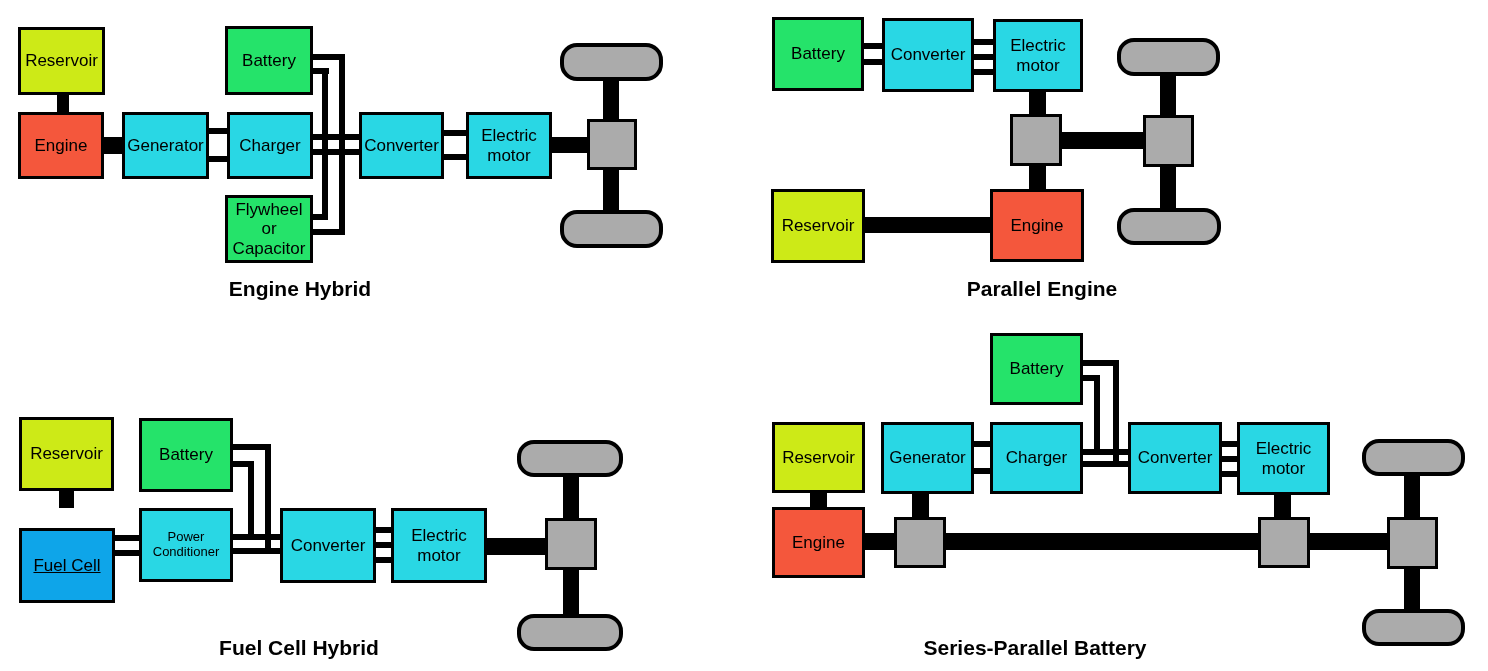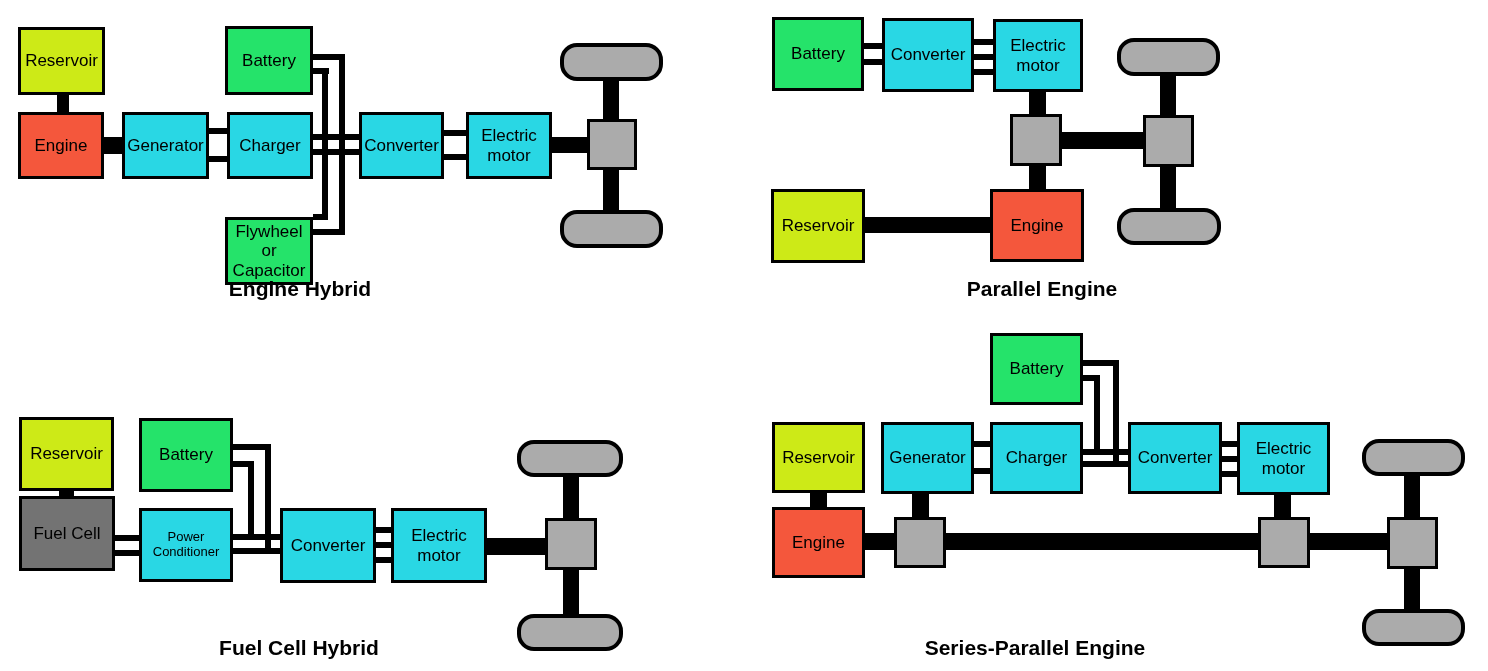--- a/index.html
+++ b/index.html
@@ -43,21 +43,21 @@
 
     <div class="gray" style="left: 587px; top: 119px; width: 50px; height: 51px; background-color: rgb(171, 171, 171);"></div>
     <div class="wheel" style="left: 560px; top: 43px; width: 103px; height: 38px; background-color: rgb(171, 171, 171);"></div>
     <div class="wheel" style="left: 560px; top: 210px; width: 103px; height: 38px; background-color: rgb(171, 171, 171);"></div>
 
     <div class="box" style="left: 18px; top: 27px; width: 87px; height: 68px; background-color: rgb(205, 234, 23);">Reservoir</div>
     <div class="box" style="left: 18px; top: 112px; width: 86px; height: 67px; background-color: rgb(244, 87, 60);">Engine</div>
     <div class="box" style="left: 122px; top: 112px; width: 87px; height: 67px; background-color: rgb(41, 215, 228);">Generator</div>
     <div class="box" style="left: 227px; top: 112px; width: 86px; height: 67px; background-color: rgb(41, 215, 228);">Charger</div>
     <div class="box" style="left: 225px; top: 26px; width: 88px; height: 69px; background-color: rgb(37, 227, 106);">Battery</div>
-    <div class="box" style="left: 225px; top: 195px; width: 88px; height: 68px; background-color: rgb(37, 227, 106); margin-top: 22px;">Flywheel
+    <div class="box" style="left: 225px; top: 195px; width: 88px; height: 68px; background-color: rgb(37, 227, 106);">Flywheel
 or
 Capacitor</div>
     <div class="box" style="left: 359px; top: 112px; width: 85px; height: 67px; background-color: rgb(41, 215, 228);">Converter</div>
     <div class="box" style="left: 466px; top: 112px; width: 86px; height: 67px; background-color: rgb(41, 215, 228);">Electric
 motor</div>
     <div class="title" style="left:150px;top:277px;width:300px">Engine Hybrid</div>
   </section>
 
   <section>
     <div class="wire" style="left:864px;top:43px;width:18px;height:6px"></div>
@@ -98,21 +98,21 @@
     <div class="wire" style="left:376px;top:557px;width:15px;height:6px"></div>
     <div class="bar" style="left:59px;top:491px;width:15px;height:17px"></div>
     <div class="bar" style="left:487px;top:538px;width:58px;height:17px"></div>
     <div class="bar" style="left:563px;top:475px;width:16px;height:45px"></div>
     <div class="bar" style="left:563px;top:568px;width:16px;height:48px"></div>
     <div class="gray" style="left: 545px; top: 518px; width: 52px; height: 52px; background-color: rgb(171, 171, 171);"></div>
     <div class="wheel" style="left: 517px; top: 440px; width: 106px; height: 37px; background-color: rgb(171, 171, 171);"></div>
     <div class="wheel" style="left: 517px; top: 614px; width: 106px; height: 37px; background-color: rgb(171, 171, 171);"></div>
     <div class="box" style="left: 19px; top: 417px; width: 95px; height: 74px; background-color: rgb(205, 234, 23);">Reservoir</div>
     <div class="box" style="left: 139px; top: 418px; width: 94px; height: 74px; background-color: rgb(37, 227, 106);">Battery</div>
-    <div class="box" style="left: 19px; top: 496px; width: 96px; height: 75px; background-color: #737373;">Fuel Cell</div>
+    <div class="box" style="left: 19px; top: 528px; width: 96px; height: 75px; background-color: #0ea5e9; text-decoration: underline;">Fuel Cell</div>
     <div class="box small" style="left: 139px; top: 508px; width: 94px; height: 74px; background-color: rgb(41, 215, 228);">Power
 Conditioner</div>
     <div class="box" style="left: 280px; top: 508px; width: 96px; height: 75px; background-color: rgb(41, 215, 228);">Converter</div>
     <div class="box" style="left: 391px; top: 508px; width: 96px; height: 75px; background-color: rgb(41, 215, 228);">Electric
 motor</div>
     <div class="title" style="left:149px;top:636px;width:300px">Fuel Cell Hybrid</div>
   </section>
 
   <section>
     <div class="wire" style="left:974px;top:441px;width:16px;height:6px"></div>
@@ -138,16 +138,16 @@
     <div class="wheel" style="left: 1362px; top: 439px; width: 103px; height: 37px; background-color: rgb(171, 171, 171);"></div>
     <div class="wheel" style="left: 1362px; top: 609px; width: 103px; height: 37px; background-color: rgb(171, 171, 171);"></div>
     <div class="box" style="left: 990px; top: 333px; width: 93px; height: 72px; background-color: rgb(37, 227, 106);">Battery</div>
     <div class="box" style="left: 772px; top: 422px; width: 93px; height: 71px; background-color: rgb(205, 234, 23);">Reservoir</div>
     <div class="box" style="left: 881px; top: 422px; width: 93px; height: 72px; background-color: rgb(41, 215, 228);">Generator</div>
     <div class="box" style="left: 990px; top: 422px; width: 93px; height: 72px; background-color: rgb(41, 215, 228);">Charger</div>
     <div class="box" style="left: 1128px; top: 422px; width: 94px; height: 72px; background-color: rgb(41, 215, 228);">Converter</div>
     <div class="box" style="left: 1237px; top: 422px; width: 93px; height: 73px; background-color: rgb(41, 215, 228);">Electric
 motor</div>
     <div class="box" style="left: 772px; top: 507px; width: 93px; height: 71px; background-color: rgb(244, 87, 60);">Engine</div>
-    <div class="title" style="left:885px;top:636px;width:300px">Series-Parallel Engine</div>
+    <div class="title" style="left:885px;top:636px;width:300px">Series-Parallel Battery</div>
   </section>
 
 </div>
 
 </body></html>

